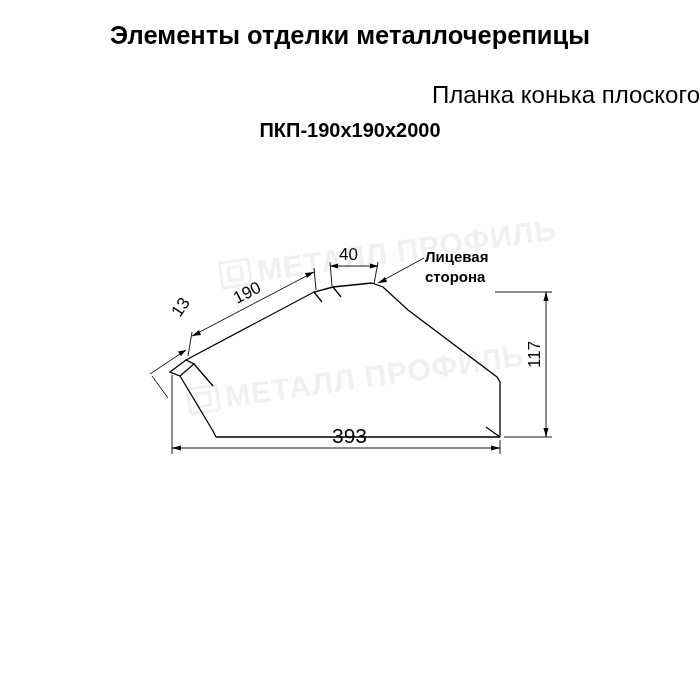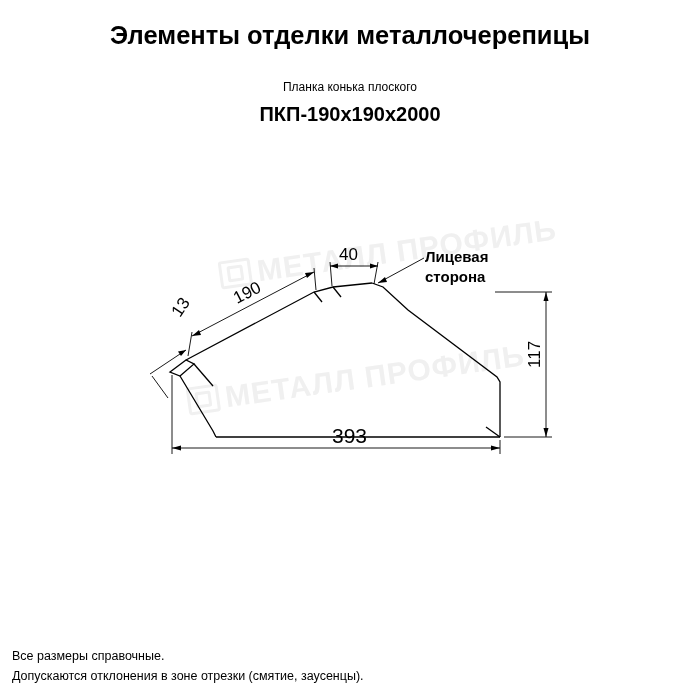--- a/index.html
+++ b/index.html
@@ -29,25 +29,26 @@
     text-align: center;
   }
   .main-title {
     font-size: 25.5px;
     font-weight: bold;
     letter-spacing: 0px;
     margin: 0;
     line-height: 1.2;
   }
   .sub-title {
-    font-size: 12px;
+    font-size: 24px;
     font-weight: normal;
     margin: 0;
     margin-top: 28px;
     line-height: 1.35;
+    text-align: right;
   }
   .sub-title2 {
     font-size: 20px;
     font-weight: bold;
     margin: 0;
     margin-top: 6px;
     line-height: 1.35;
   }
   .drawing {
     position: absolute;
@@ -191,18 +192,14 @@
         <path d="M 172 298 l 9 -2.5 l 0 5 z" fill="#000" stroke="none"></path>
         <path d="M 500 298 l -9 -2.5 l 0 5 z" fill="#000" stroke="none"></path>
         <line x1="172" y1="225" x2="172" y2="304"></line>
         <line x1="500" y1="290" x2="500" y2="304"></line>
       </g>
       <text x="332" y="293" font-size="21">393</text>
 
     </svg>
   </div>
 
-  <div class="footer">
-    <div>Все размеры справочные.</div>
-    <div>Допускаются отклонения в зоне отрезки (смятие, заусенцы).</div>
-  </div>
 
 </div>
 
 </body></html>

